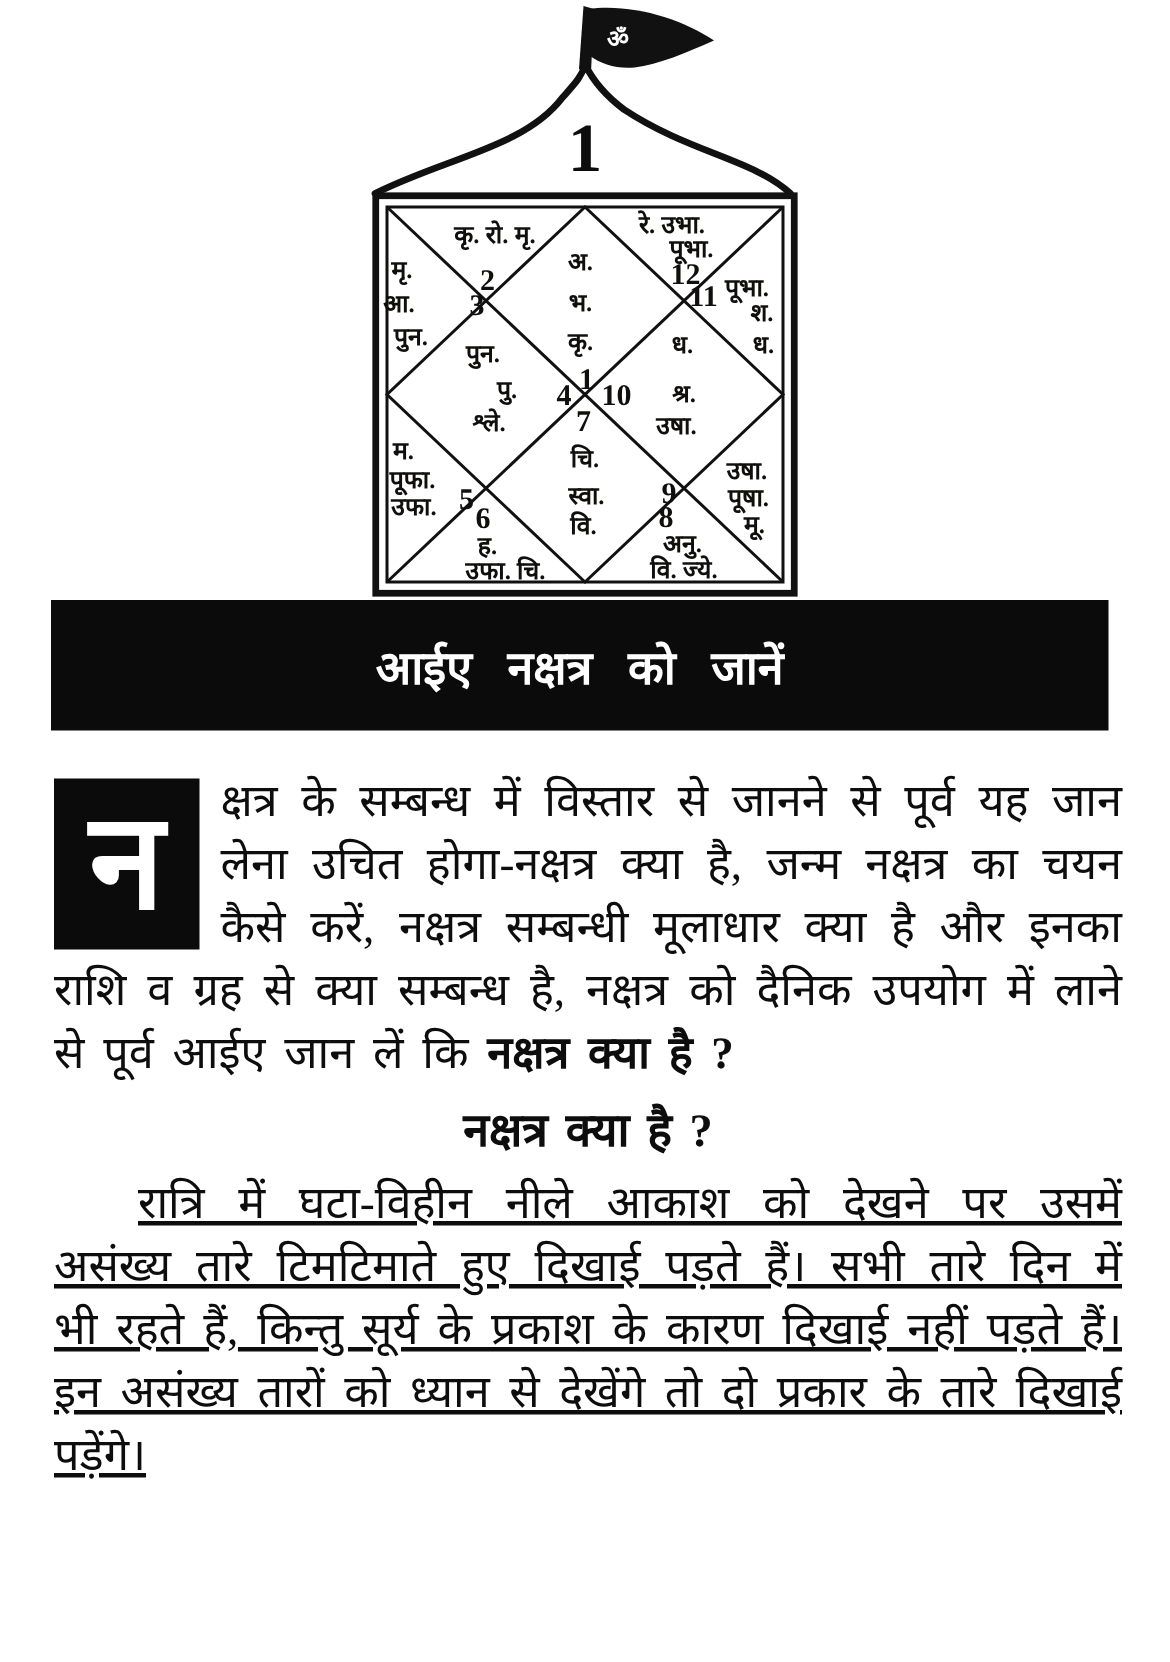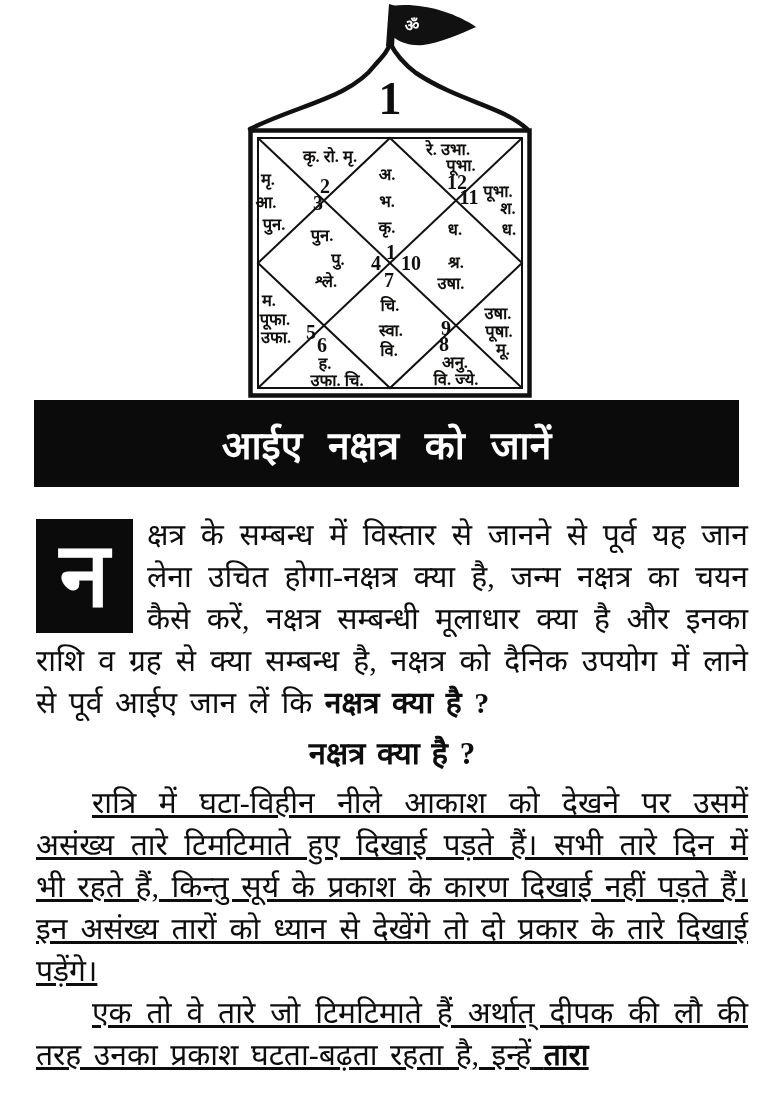--- a/index.html
+++ b/index.html
@@ -18,21 +18,21 @@
   .chart-svg { position:absolute; left:248px; top:128px; width:284px; height:270px; }
   .chart-svg text { font-family:"Liberation Serif", serif; font-weight:bold; fill:#100f0d; }
   .chart-label { font-size:16.5px; }
   .chart-num   { font-size:20px; }
   
   .banner {
     position:absolute; left:34px; top:400px; width:705px; height:87px;
     background:#0b0b0b; display:flex; align-items:center; justify-content:center;
   }
   .banner-title {
-    color:#ffffff; font-weight:bold; font-size:39px; word-spacing:16px;
+    color:#ffffff; font-weight:bold; font-size:31px; word-spacing:16px;
     white-space:nowrap;
   }
   
   .article {
     position:absolute; left:36px; top:514px; width:712px;
     font-size:30px; line-height:42px; text-align:justify; word-spacing:5px;
   }
   .article p { margin:0; }
   .dropcap {
     float:left; width:97px; height:114px; margin:5px 14px 4px 0;
@@ -130,19 +130,15 @@
   <div class="article">
     <p>
       <span class="dropcap">न</span>
       <span>क्षत्र के सम्बन्ध में विस्तार से जानने से पूर्व यह जान लेना उचित होगा-नक्षत्र क्या है, जन्म नक्षत्र का चयन कैसे करें, नक्षत्र सम्बन्धी मूलाधार क्या है और इनका राशि व ग्रह से क्या सम्बन्ध है, नक्षत्र को दैनिक उपयोग में लाने से पूर्व आईए जान लें कि</span>
       <b>नक्षत्र क्या है ?</b>
     </p>
     <div class="section-heading">नक्षत्र क्या है ?</div>
     <p class="indent">
       <span>रात्रि में घटा-विहीन नीले आकाश को देखने पर उसमें असंख्य तारे टिमटिमाते हुए दिखाई पड़ते हैं। सभी तारे दिन में भी रहते हैं, किन्तु सूर्य के प्रकाश के कारण दिखाई नहीं पड़ते हैं। इन असंख्य तारों को ध्यान से देखेंगे तो दो प्रकार के तारे दिखाई पड़ेंगे।</span>
     </p>
-    <p class="indent">
-      <span>एक तो वे तारे जो टिमटिमाते हैं अर्थात् दीपक की लौ की तरह उनका प्रकाश घटता-बढ़ता रहता है, इन्हें</span>
-      <b>तारा</b>
-    </p>
   </div>
 
 </div>
 
 </body></html>

